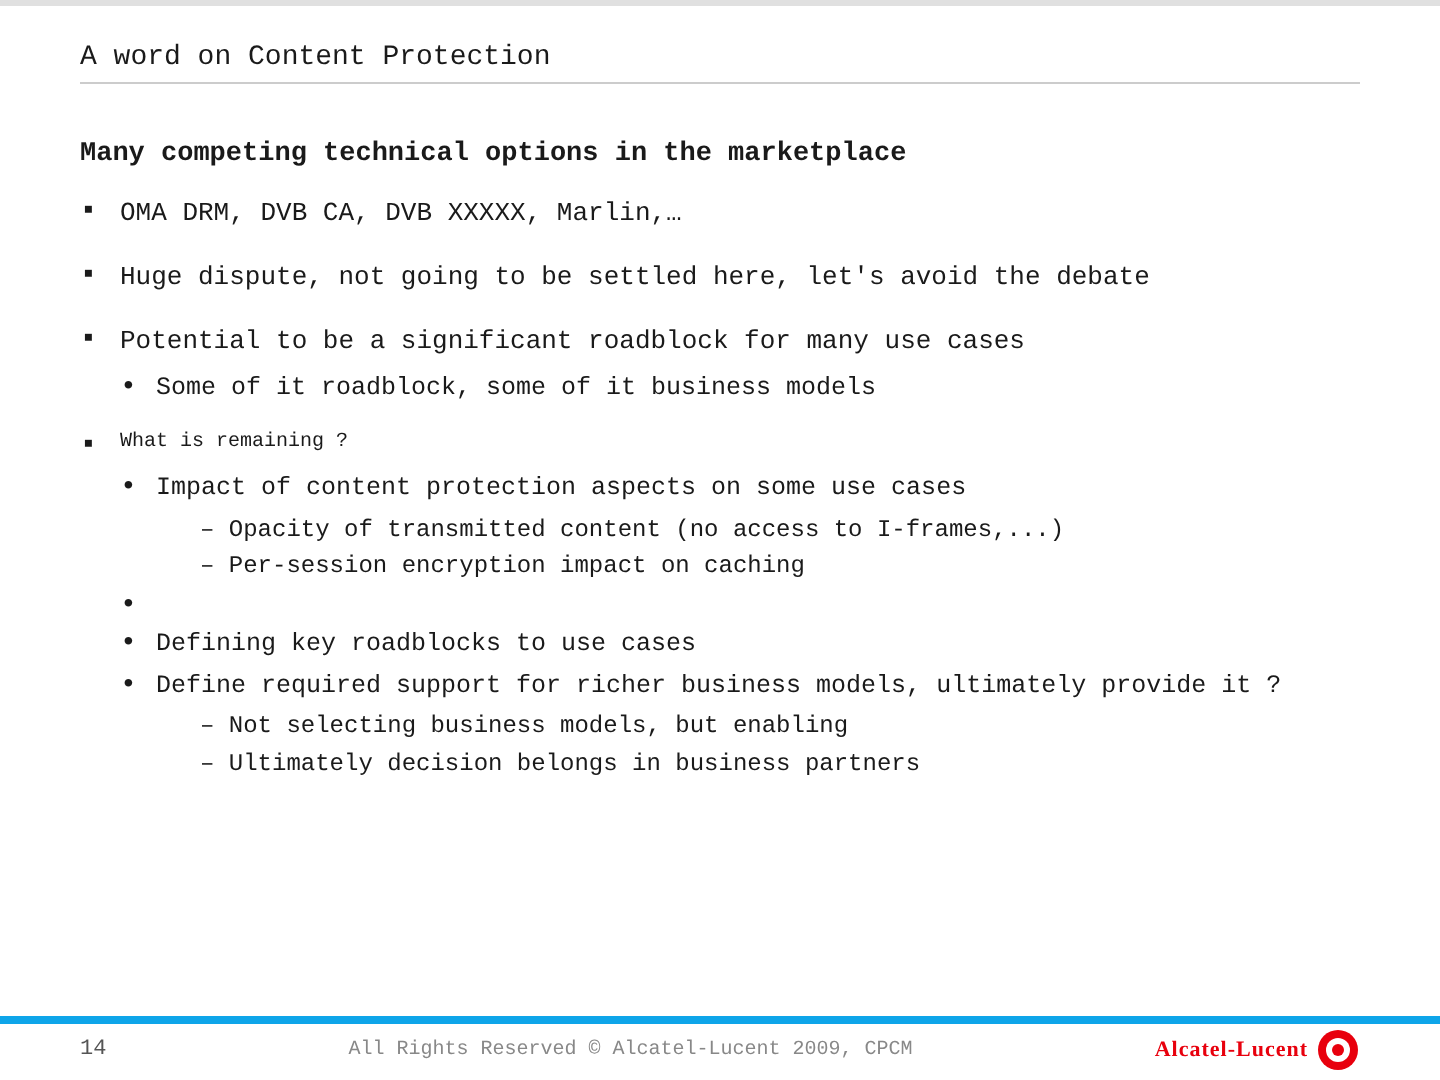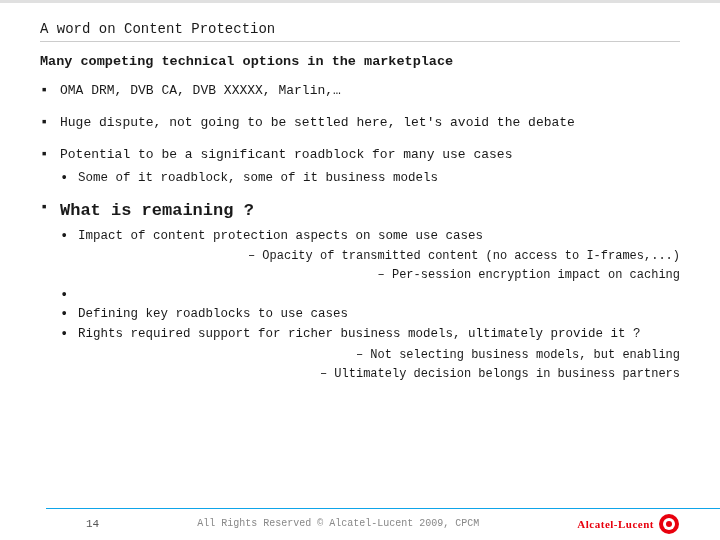--- a/index.html
+++ b/index.html
@@ -41,21 +41,21 @@
       font-weight: normal;
       margin-bottom: 6px;
       padding-bottom: 4px;
       border-bottom: 1px solid #cccccc;
     }
 
     .subtitle {
       font-size: 13.5px;
       font-weight: bold;
       color: #1a1a1a;
-      margin: 6px 0 8px 0;
+      margin: 22px 0 8px 0;
     }
 
     .bullet-section {
       margin-bottom: 4px;
     }
 
     .bullet-item {
       display: flex;
       align-items: flex-start;
       margin: 5px 0;
@@ -97,42 +97,40 @@
     .sub-text {
       font-size: 12.5px;
       color: #1a1a1a;
       line-height: 1.4;
     }
 
     .sub-sub-bullet {
       display: flex;
       align-items: flex-start;
       margin: 2px 0 2px 60px;
-      justify-content: flex-end;
     }
 
     .sub-sub-text {
       font-size: 12px;
       color: #1a1a1a;
       line-height: 1.4;
     }
 
     .what-remaining {
-      font-weight: bold;
-      font-size: 17px;
+      font-weight: normal;
+      font-size: 10px;
     }
 
     .bottom-area {
       display: flex;
       align-items: center;
       justify-content: space-between;
       padding: 4px 40px 6px 40px;
-      border-top: 1px solid #0ea5e9;
+      border-top: 4px solid #0ea5e9;
       height: 32px;
-      margin-left: 46px;
     }
 
     .page-number {
       font-size: 11px;
       color: #555;
     }
 
     .footer-center {
       font-size: 10px;
       color: #888;
@@ -222,21 +220,21 @@
         <span class="sub-marker">•</span>
       </div>
 
       <div class="sub-bullet">
         <span class="sub-marker">•</span>
         <span class="sub-text">Defining key roadblocks to use cases</span>
       </div>
 
       <div class="sub-bullet">
         <span class="sub-marker">•</span>
-        <span class="sub-text">Rights required support for richer business models, ultimately provide it ?</span>
+        <span class="sub-text">Define required support for richer business models, ultimately provide it ?</span>
       </div>
       <div class="sub-sub-bullet">
         <span class="sub-sub-text">– Not selecting business models, but enabling</span>
       </div>
       <div class="sub-sub-bullet">
         <span class="sub-sub-text">– Ultimately decision belongs in business partners</span>
       </div>
     </div>
 
   </div>

